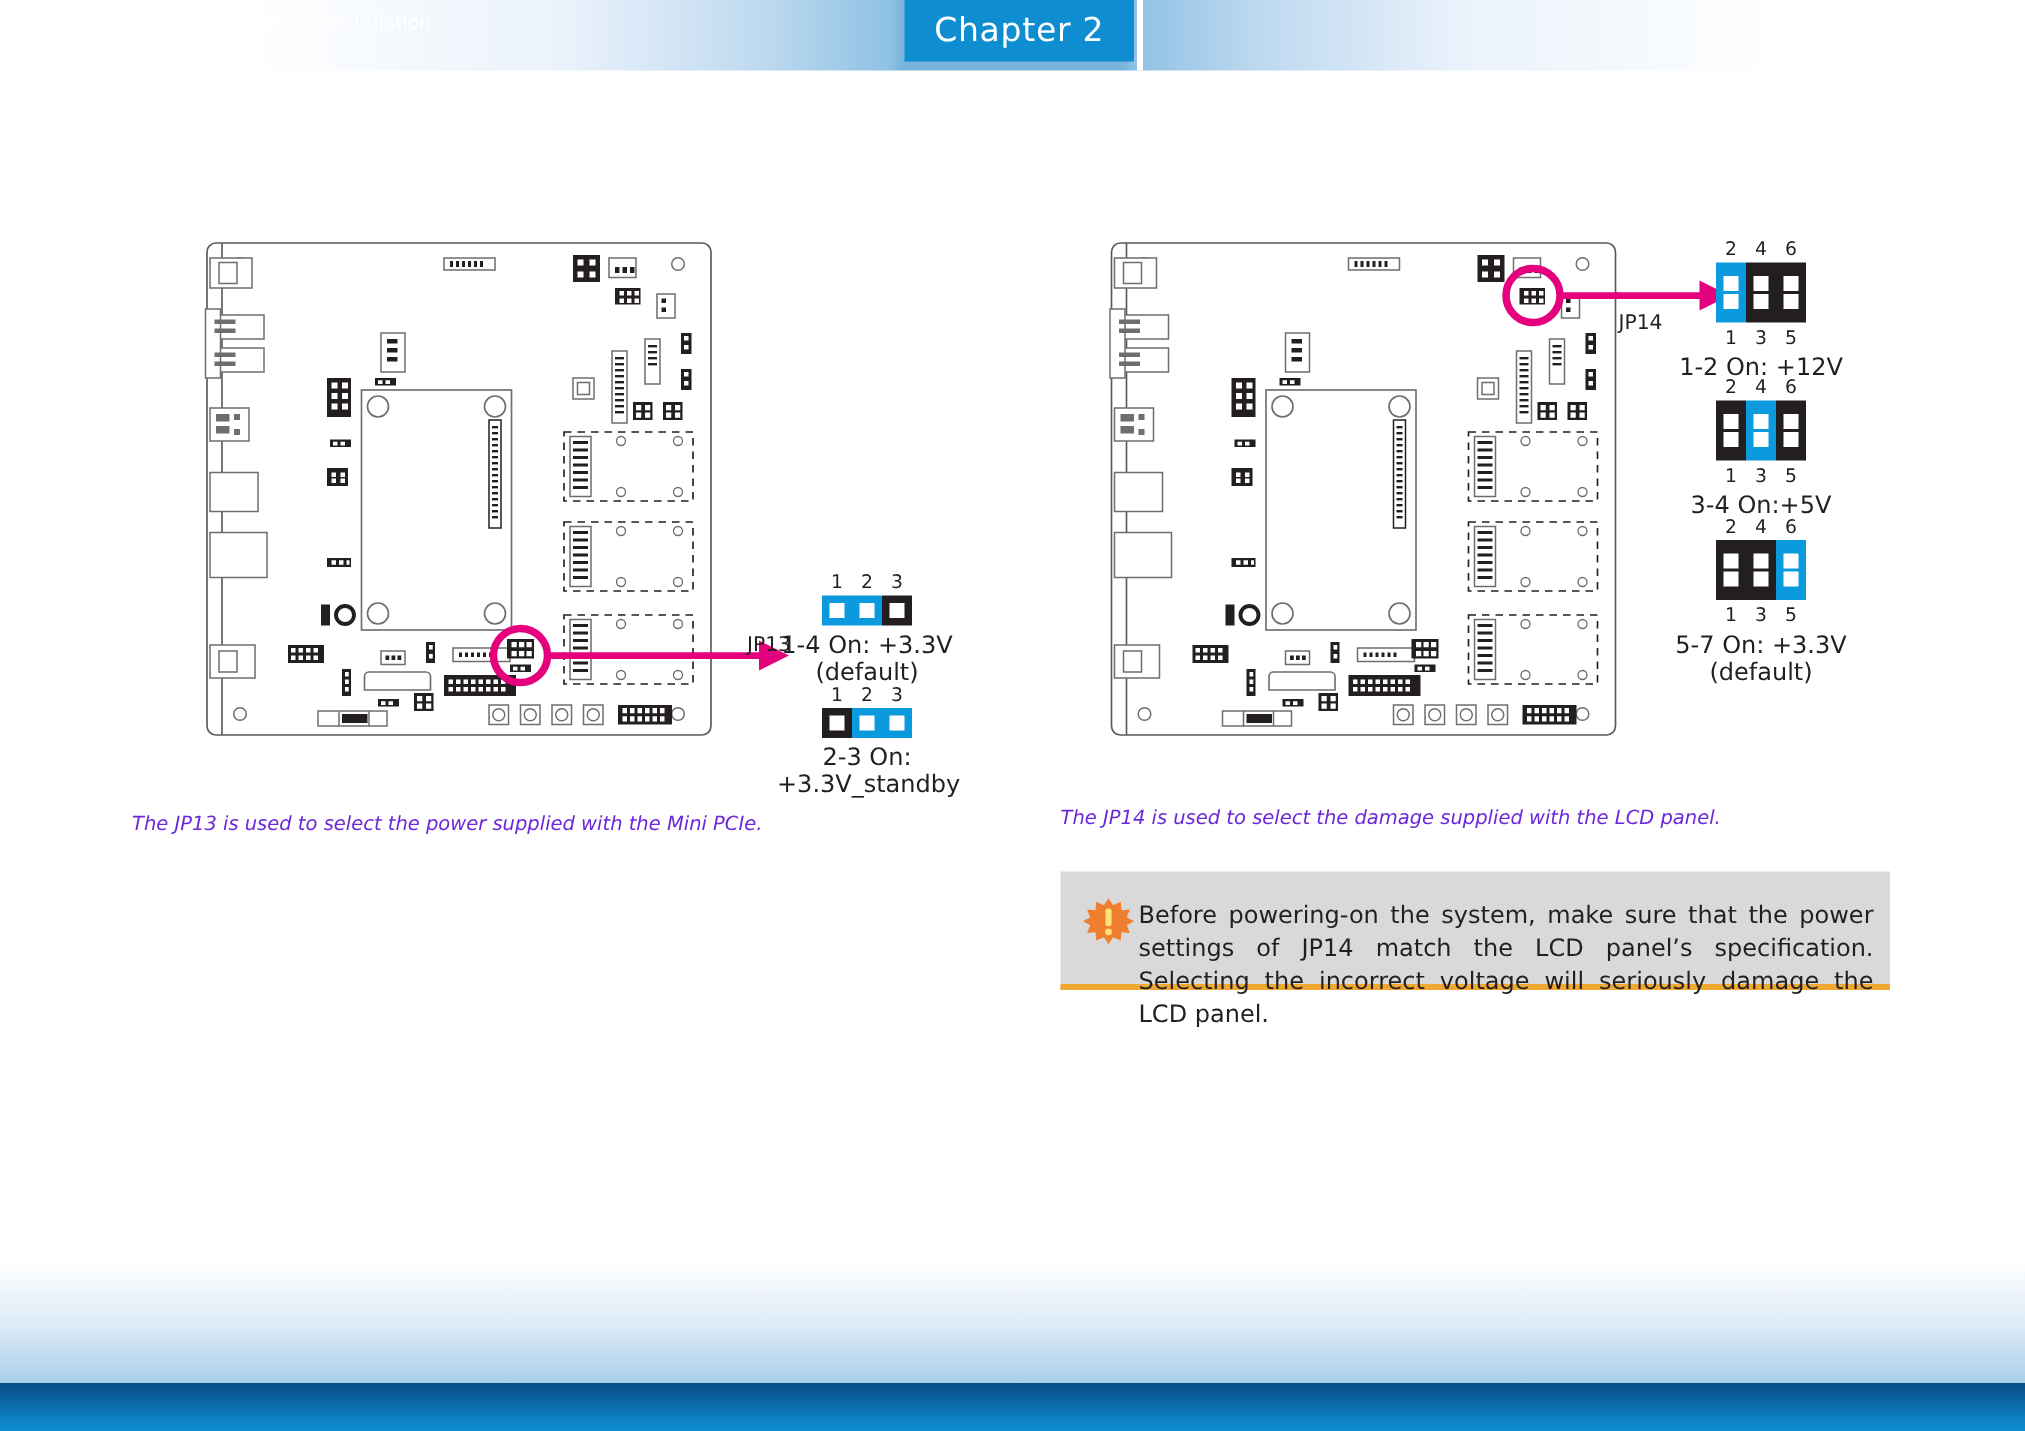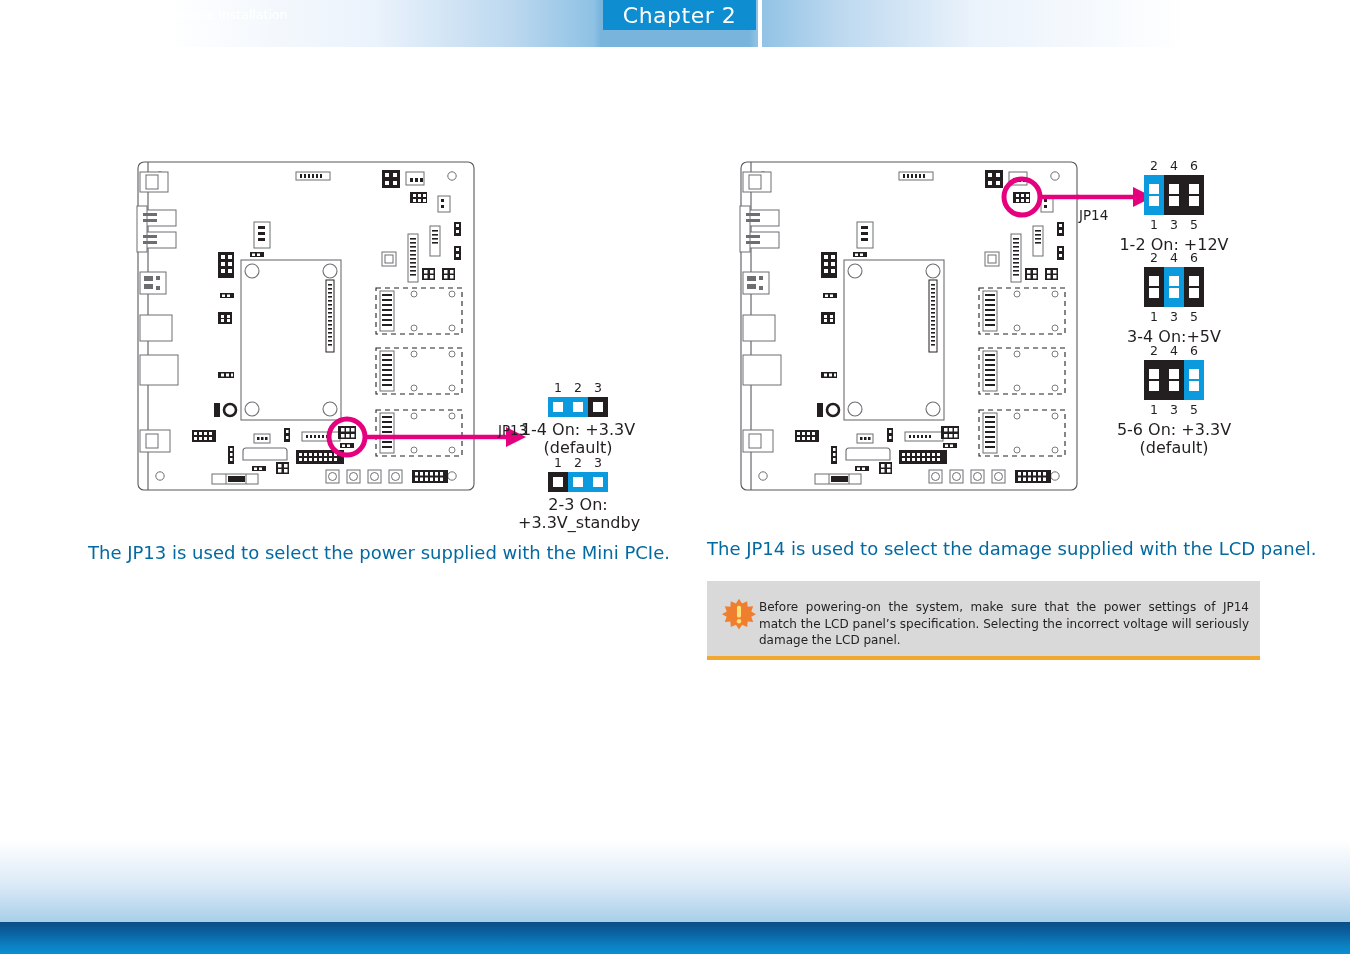--- a/index.html
+++ b/index.html
@@ -12,21 +12,21 @@
   }
 
   
   #top-banner{
     position:absolute; left:0; top:0; width:1350px; height:47px;
     background:linear-gradient(to right,
       #ffffff 0%, #ffffff 12%, #eaf2fb 28%, #bcd8ef 38%, #8ec1e4 44%, #79b4dd 44.5%,
       #79b4dd 55.5%, #8ec1e4 56%, #bcd8ef 62%, #eaf2fb 72%, #ffffff 88%, #ffffff 100%);
   }
   #chapter-tab{
-    position:absolute; left:603px; top:0; width:153px; height:30px;
+    position:absolute; left:603px; top:0; width:153px; height:41px;
     background:#0e8ed0; color:#fff;
     font-size:22px; letter-spacing:.5px;
     display:flex; align-items:center; justify-content:center;
   }
   #tab-divider{
     position:absolute; left:758px; top:0; width:4px; height:47px; background:#ffffff;
   }
 
   
   #bottom-fade{
@@ -78,31 +78,31 @@
     align-items:center; justify-content:center; gap:2px;
   }
   .col6 i{ width:10px; height:10px; background:#fff; display:block; }
 
   .jcap{
     font-size:16px; color:#231f20; line-height:1.12; margin-top:4px; white-space:pre-line;
   }
 
   
   .body-caption{
-    position:absolute; font-size:18px; color:#0369a1; white-space:nowrap;
+    position:absolute; font-size:13px; color:#6d28d9; white-space:nowrap;font-style:italic;
   }
 
   
   #warning-box{
     position:absolute; left:707px; top:581px; width:553px; height:79px;
     background:#d9d9d9; border-bottom:4px solid #f0a830;
   }
   #warning-text{
     position:absolute; left:52px; top:18px; width:490px;
-    font-size:12px; color:#231f20; line-height:1.38; text-align:justify;
+    font-size:16px; color:#231f20; line-height:1.38; text-align:justify;
   }
   #warning-icon{ position:absolute; left:15px; top:17px; width:34px; height:34px; }
 </style>
 </head>
 <body>
 
 <div id="top-banner"></div>
 <div id="chapter-tab">
   <span>Chapter 2</span>
 </div>
@@ -1043,21 +1043,21 @@
     <div class="col6 blu">
         <i></i>
         <i></i>
       </div>
   </div>
   <div class="pinnums lower">
     <span>1</span>
     <span>3</span>
     <span>5</span>
   </div>
-  <div class="jcap">5-6 On: +3.3V
+  <div class="jcap">5-7 On: +3.3V
 (default)</div>
 </div>
 
 <div class="body-caption" style="left:707px; top:538px;">The JP14 is used to select the damage supplied with the LCD panel.</div>
 
 <div id="warning-box">
   <svg id="warning-icon" viewBox="0 0 40 40">
     <polygon points="20,1 23.6,6.4 29.6,3.8 30.2,10.3 36.7,9.8 34.4,15.9 40,19 34.4,22.1 36.7,28.2 30.2,27.7 29.6,34.2 23.6,31.6 20,37 16.4,31.6 10.4,34.2 9.8,27.7 3.3,28.2 5.6,22.1 0,19 5.6,15.9 3.3,9.8 9.8,10.3 10.4,3.8 16.4,6.4" fill="#ef7e2e"></polygon>
     <rect x="17.6" y="9" width="4.8" height="14" rx="2.2" fill="#ffe37a"></rect>
     <circle cx="20" cy="27.4" r="2.6" fill="#ffe37a"></circle>

